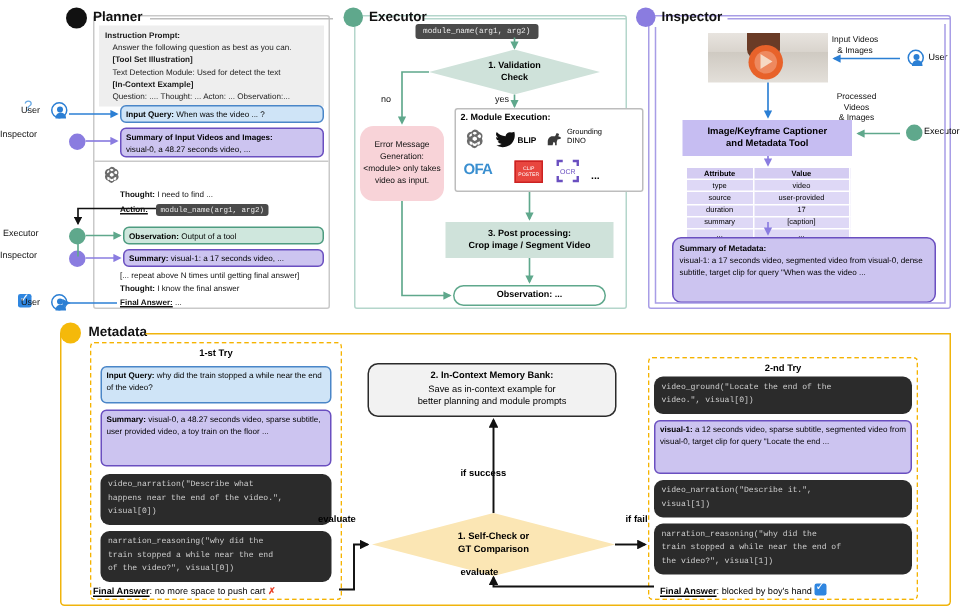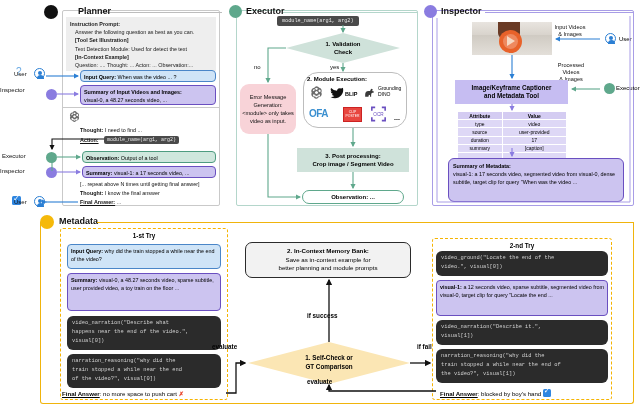--- a/index.html
+++ b/index.html
@@ -24,21 +24,21 @@
     position:absolute; border-radius:50%;
   }
 
   
   #planner-box {
     position:absolute; left:62px; top:10px; width:158px; height:196px;
     border:1px solid #c9c9c9; background:#fff; border-radius:2px;
   }
   #planner-rule { position:absolute; left:100px; top:12px; width:122px; height:1px; background:#bdbdbd;}
   #planner-dot { left:44px; top:5px; width:14px; height:14px; background:#111; }
-  #planner-label { left:62px; top:6px; font-size:9px;margin-left:16px; }
+  #planner-label { left:62px; top:6px; font-size:9px; }
 
   #instr {
     position:absolute; left:66px; top:17px; width:150px;
     background:#eeeeee; padding:3px 3px 2px 4px;
     font-size:5.4px; line-height:1.52; color:#1a1a1a;
   }
   #instr b { font-size:5.4px; }
   #instr .ind { padding-left:5px; }
 
   .bubble {
@@ -128,22 +128,22 @@
   }
 
   #err {
     position:absolute; left:240px; top:84px; width:56px; height:50px;
     background:#f8d3d8; border-radius:9px;
     font-size:5.6px; line-height:1.45; text-align:center; color:#111;
     display:flex; align-items:center; justify-content:center; padding:2px;
   }
 
   #modexec {
-    position:absolute; left:303px; top:72px; width:104px; height:56px;
-    background:#fff; border:1px solid #bdbdbd; border-radius:15px; padding:3px;
+    position:absolute; left:303px; top:72px; width:126px; height:56px;
+    background:#fff; border:1px solid #bdbdbd; border-radius:2px; padding:3px;
   }
   #modexec .t { font-size:6px; font-weight:bold; }
 
   #post {
     position:absolute; left:297px; top:148px; width:112px; height:24px;
     background:#cfe2da; font-size:6px; font-weight:bold; text-align:center;
     line-height:1.35; display:flex; align-items:center; justify-content:center;
   }
   #obs2 {
     position:absolute; left:302px; top:190px; width:102px; height:14px;

